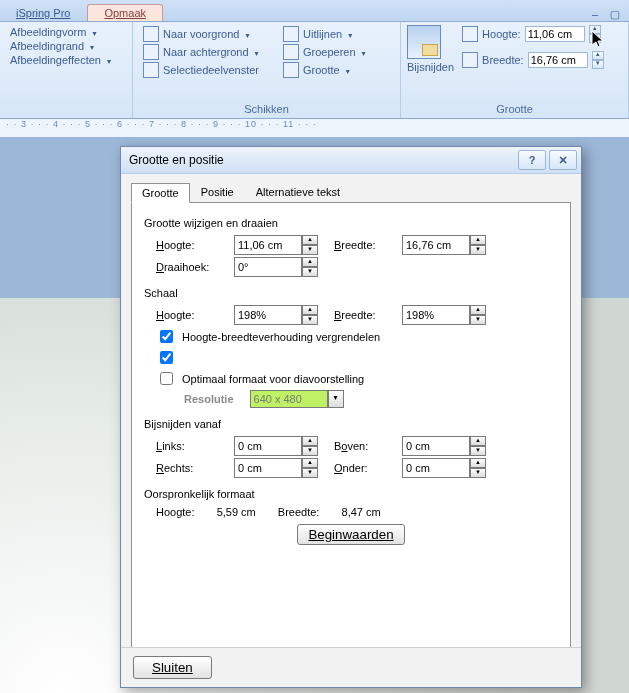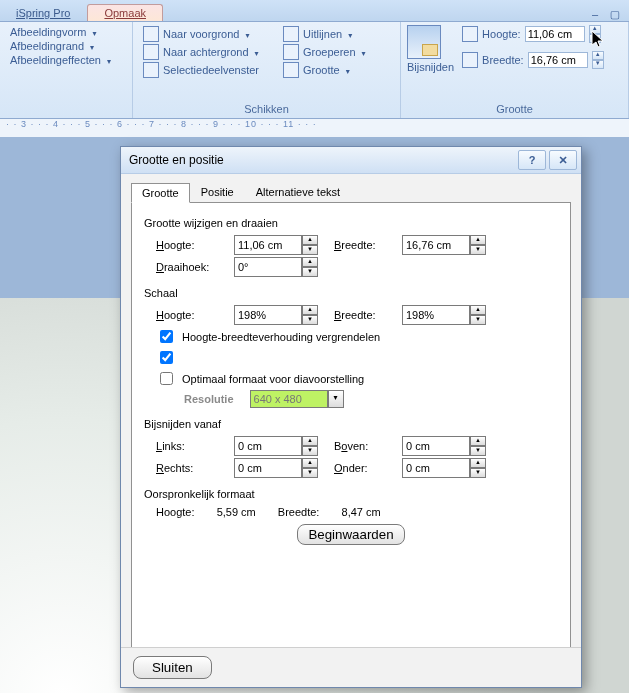--- a/index.html
+++ b/index.html
@@ -226,21 +226,22 @@
     border:1px solid #7a7a7a;
     background: linear-gradient(#fff,#dcdcdc);
     font-size:6px;line-height:6px;text-align:center;
   }
   .chk { display:flex; align-items:center; gap:6px; margin:2px 0 2px 12px;}
   .disabled-text { color:#8a8a8a;font-weight:bold; }
   .buttonlike {
     border: 1px solid #7a7a7a;
     background: linear-gradient(#fff,#e2e2e2);
     padding: 2px 10px;
-    border-radius: 8px;
+    border-radius: 3px;
+    text-decoration: underline;
   }
   .dlg-footer {
     display:flex; 
     padding: 8px 12px;
     border-top: 1px solid #cfcfcf;
   }
   .dlg-footer .buttonlike { padding: 3px 18px; }
   u { text-decoration: underline; }
 </style>
 </head>

